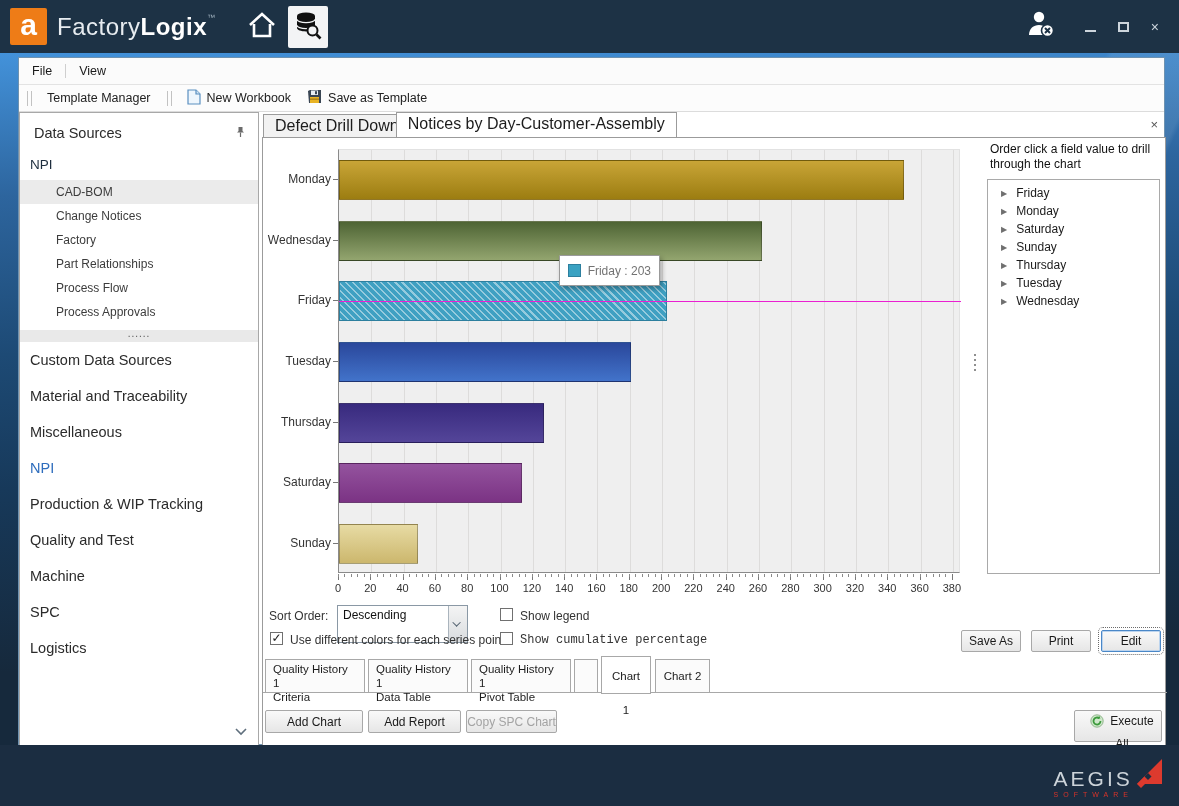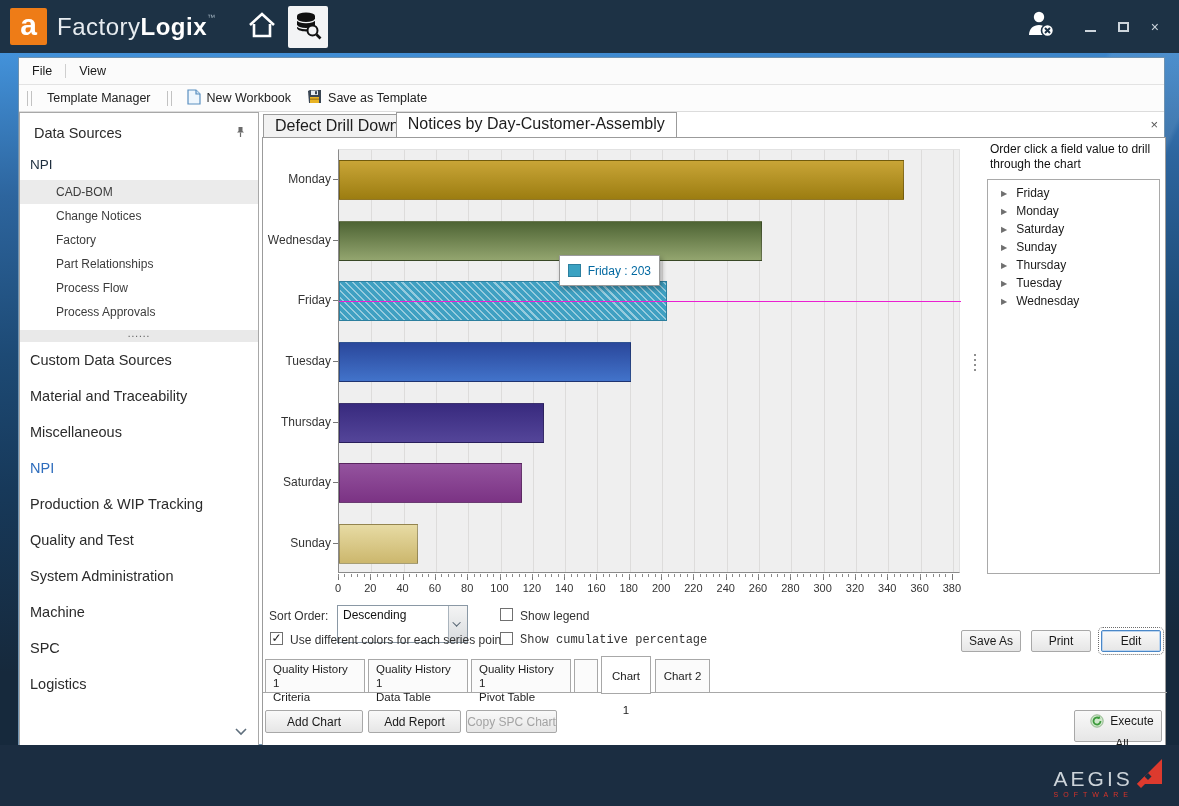--- a/index.html
+++ b/index.html
@@ -70,21 +70,21 @@
   .gridline { position:absolute; top:0; bottom:0; width:1px; background:#dddcdb; }
   .bar { position:absolute; height:40px; border:1px solid rgba(0,0,0,.28); }
   .marker-line { position:absolute; left:0; width:622px; height:1px; z-index:3; }
   .ylabel { position:absolute; width:66px; text-align:right; font-size:12px; color:#333; }
   .ytick { position:absolute; width:5px; height:1px; background:#777; }
   .xtick-label { position:absolute; width:40px; text-align:center; font-size:11px; color:#333; }
   .xtick-major { position:absolute; width:1px; height:6px; background:#777; }
   .xtick-minor { position:absolute; height:3px; background:repeating-linear-gradient(to right,#8a8a8a 0 1px,transparent 1px 6.462px); }
   .tooltip { position:absolute; left:296px; top:117px; width:101px; height:31px; background:#fff; border:1px solid #9a9a9a; border-radius:1px; box-shadow:2px 3px 5px rgba(0,0,0,.3); display:flex; align-items:center; padding:0 8px; gap:7px; z-index:5; }
   .tt-swatch { width:13px; height:13px; }
-  .tt-text { font-size:12px; color:#0369a1; white-space:nowrap; }
+  .tt-text { font-size:12px; color:#737373; white-space:nowrap; }
   .grip { position:absolute; left:710px; top:216px; width:4px; display:flex; flex-direction:column; gap:3px; align-items:center; }
   .grip i { width:2px; height:2px; background:#6a6a6a; border-radius:50%; }
 
   
   .rpanel { position:absolute; left:724px; top:2px; width:173px; height:434px; }
   .rp-header { font-size:12px; line-height:15px; color:#111; padding:2px 2px 7px 3px; border-bottom:1px solid #a9a9a9; }
   .rp-list { position:absolute; left:0; right:0; top:40px; bottom:0; border:1px solid #a9a9a9; border-top:none; background:#fff; padding-top:4px; }
   .rp-item { height:18px; display:flex; align-items:center; padding-left:13px; gap:9px; font-size:12px; color:#1a1a1a; }
   .rp-arrow { font-size:8px; color:#6f6f6f; }
 
@@ -215,21 +215,20 @@
             <div class="tree-item">Process Approvals</div>
           </div>
         <div class="ds-splitter">......</div>
         <div id="cat-list">
             <div class="cat-item">Custom Data Sources</div>
             <div class="cat-item">Material and Traceability</div>
             <div class="cat-item">Miscellaneous</div>
             <div class="cat-item active">NPI</div>
             <div class="cat-item">Production &amp; WIP Tracking</div>
             <div class="cat-item">Quality and Test</div>
-            <div class="cat-item">System Administration</div>
             <div class="cat-item">Machine</div>
             <div class="cat-item">SPC</div>
             <div class="cat-item">Logistics</div>
           </div>
         <span class="sb-chevron">
           <svg width="14" height="9" viewBox="0 0 14 9">
               <path d="M2 2 l5 5 5-5" fill="none" stroke="#5f6f7d" stroke-width="1.6"></path>
             </svg>
         </span>
       </div>

